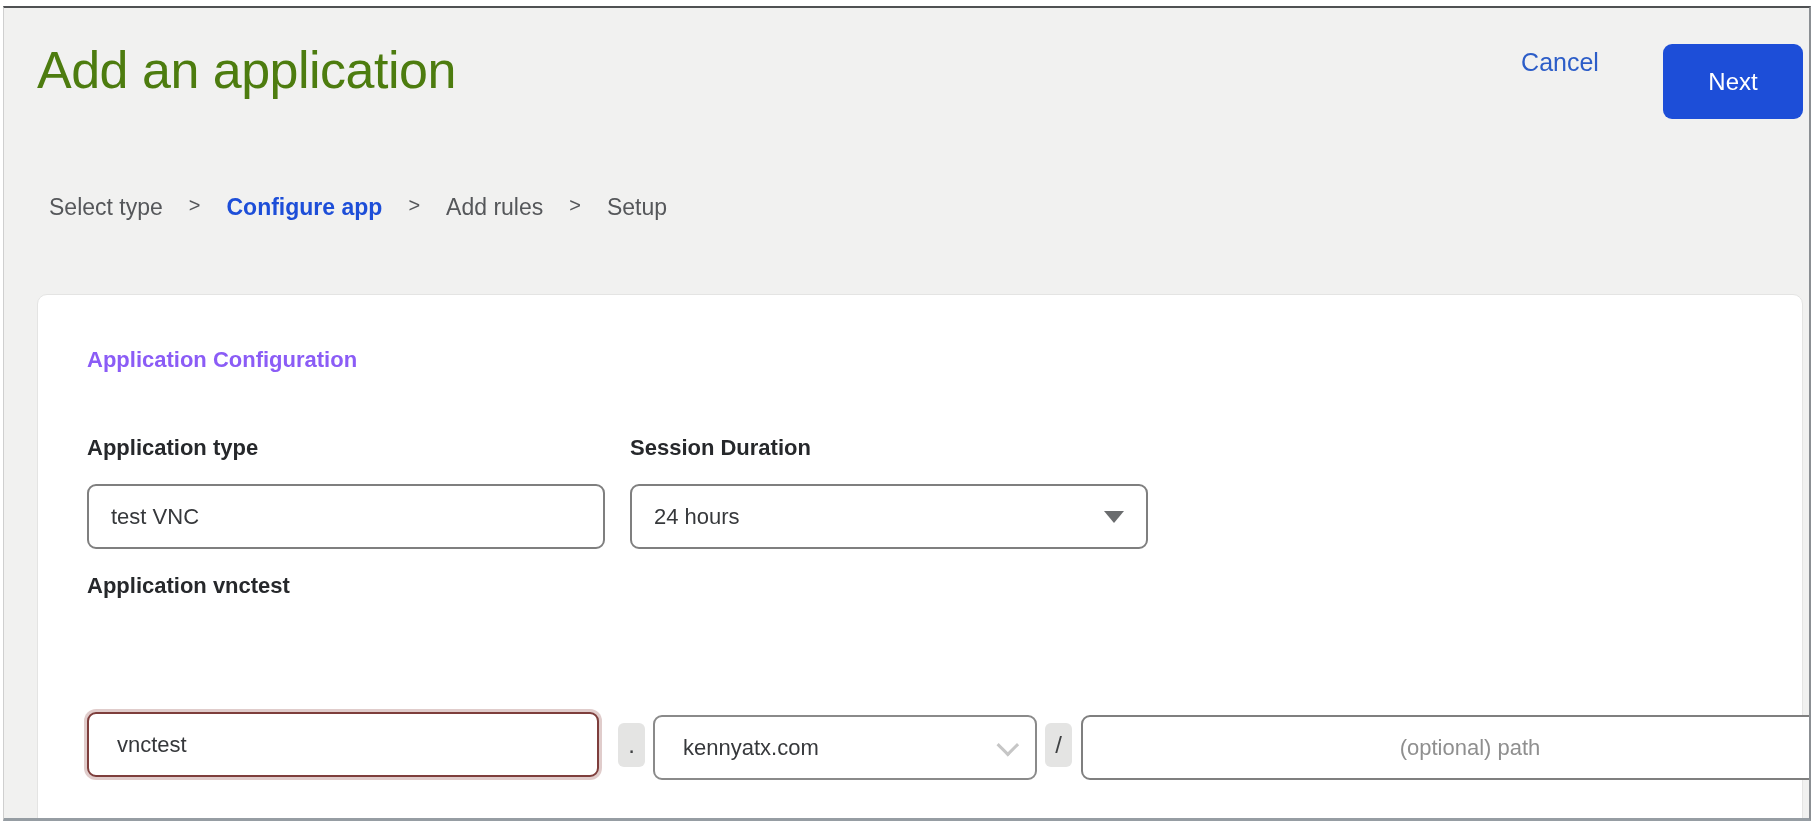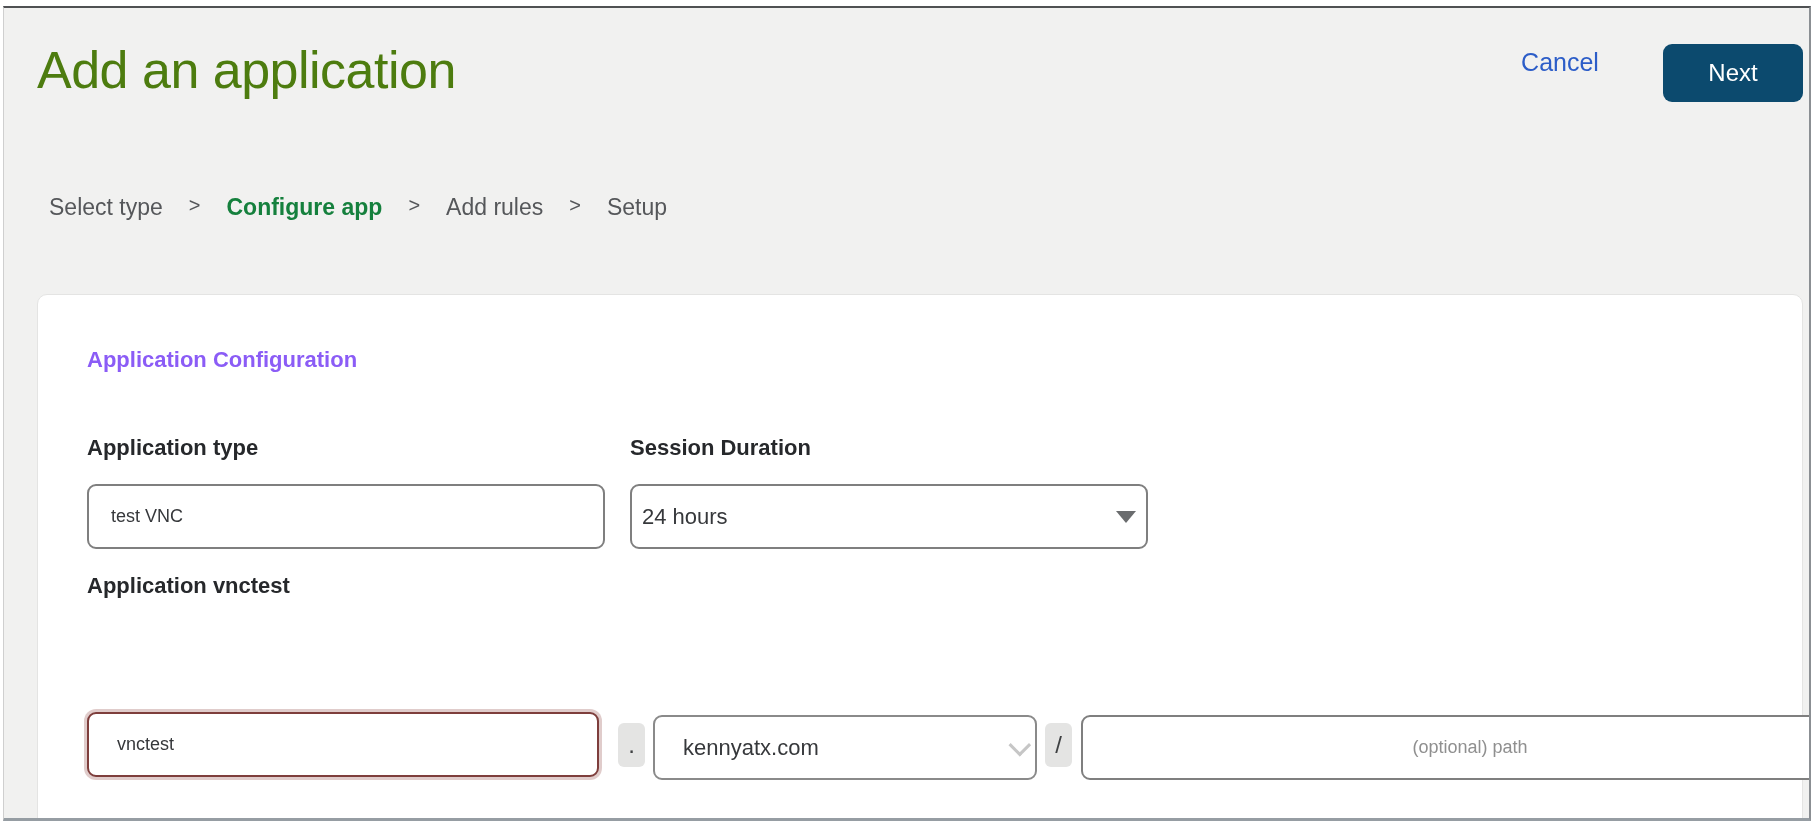--- a/index.html
+++ b/index.html
@@ -25,35 +25,35 @@
     letter-spacing: -0.5px;
   }
   .cancel-link {
     position: absolute; left: 1496px; top: 40px; width: 120px;
     font-size: 25px; color: #2c5dc8; text-align: center;
     cursor: pointer; background: none; border: none;
     font-family: "Liberation Sans", sans-serif;
   }
   .next-btn {
     position: absolute; left: 1659px; top: 36px;
-    width: 140px; height: 58px;
-    background: #0c4a6e; color: #ffffff;
+    width: 140px; height: 75px;
+    background: #1d4ed8; color: #ffffff;
     border: none; border-radius: 9px;
     font-size: 24px; font-family: "Liberation Sans", sans-serif;
     cursor: pointer;
   }
 
   
   .stepper {
     position: absolute; left: 45px; top: 186px;
     display: flex; align-items: flex-start; gap: 26px;
     font-size: 23px; color: #55575a;
   }
   .step { color: #55575a; cursor: pointer; }
-  .step.active { color: #15803d; font-weight: 700; }
+  .step.active { color: #1d4ed8; font-weight: 700; }
   .step-sep { color: #55575a; font-size: 20px; }
 
   
   .card {
     position: absolute; left: 33px; top: 286px;
     width: 1766px; height: 600px;
     background: #ffffff;
     border: 1px solid #e4e4e3;
     border-radius: 10px;
   }
@@ -69,36 +69,36 @@
   .label-app-name   { left: 49px;  top: 140px; }
   .label-session    { left: 592px; top: 140px; }
   .label-app-domain { left: 49px;  top: 278px; }
 
   .text-input {
     position: absolute;
     height: 65px;
     background: #fff;
     border: 2px solid #7f7f7f;
     border-radius: 9px;
-    font-size: 18px; color: #36383b;
+    font-size: 22px; color: #36383b;
     padding: 0 22px;
     font-family: "Liberation Sans", sans-serif;
     outline: none;
   }
   .input-app-name { left: 49px; top: 189px; width: 518px; }
 
   .select-box {
     position: absolute;
     height: 65px;
     background: #fff;
     border: 2px solid #7f7f7f;
     border-radius: 9px;
     display: flex; align-items: center;
     font-size: 22px; color: #36383b;
-    padding: 0 10px;
+    padding: 0 22px;
     cursor: pointer;
   }
   .select-session { left: 592px; top: 189px; width: 518px; justify-content: space-between; }
   .caret-down {
     width: 0; height: 0;
     border-left: 10px solid transparent;
     border-right: 10px solid transparent;
     border-top: 12px solid #6a6c6e;
   }
 

